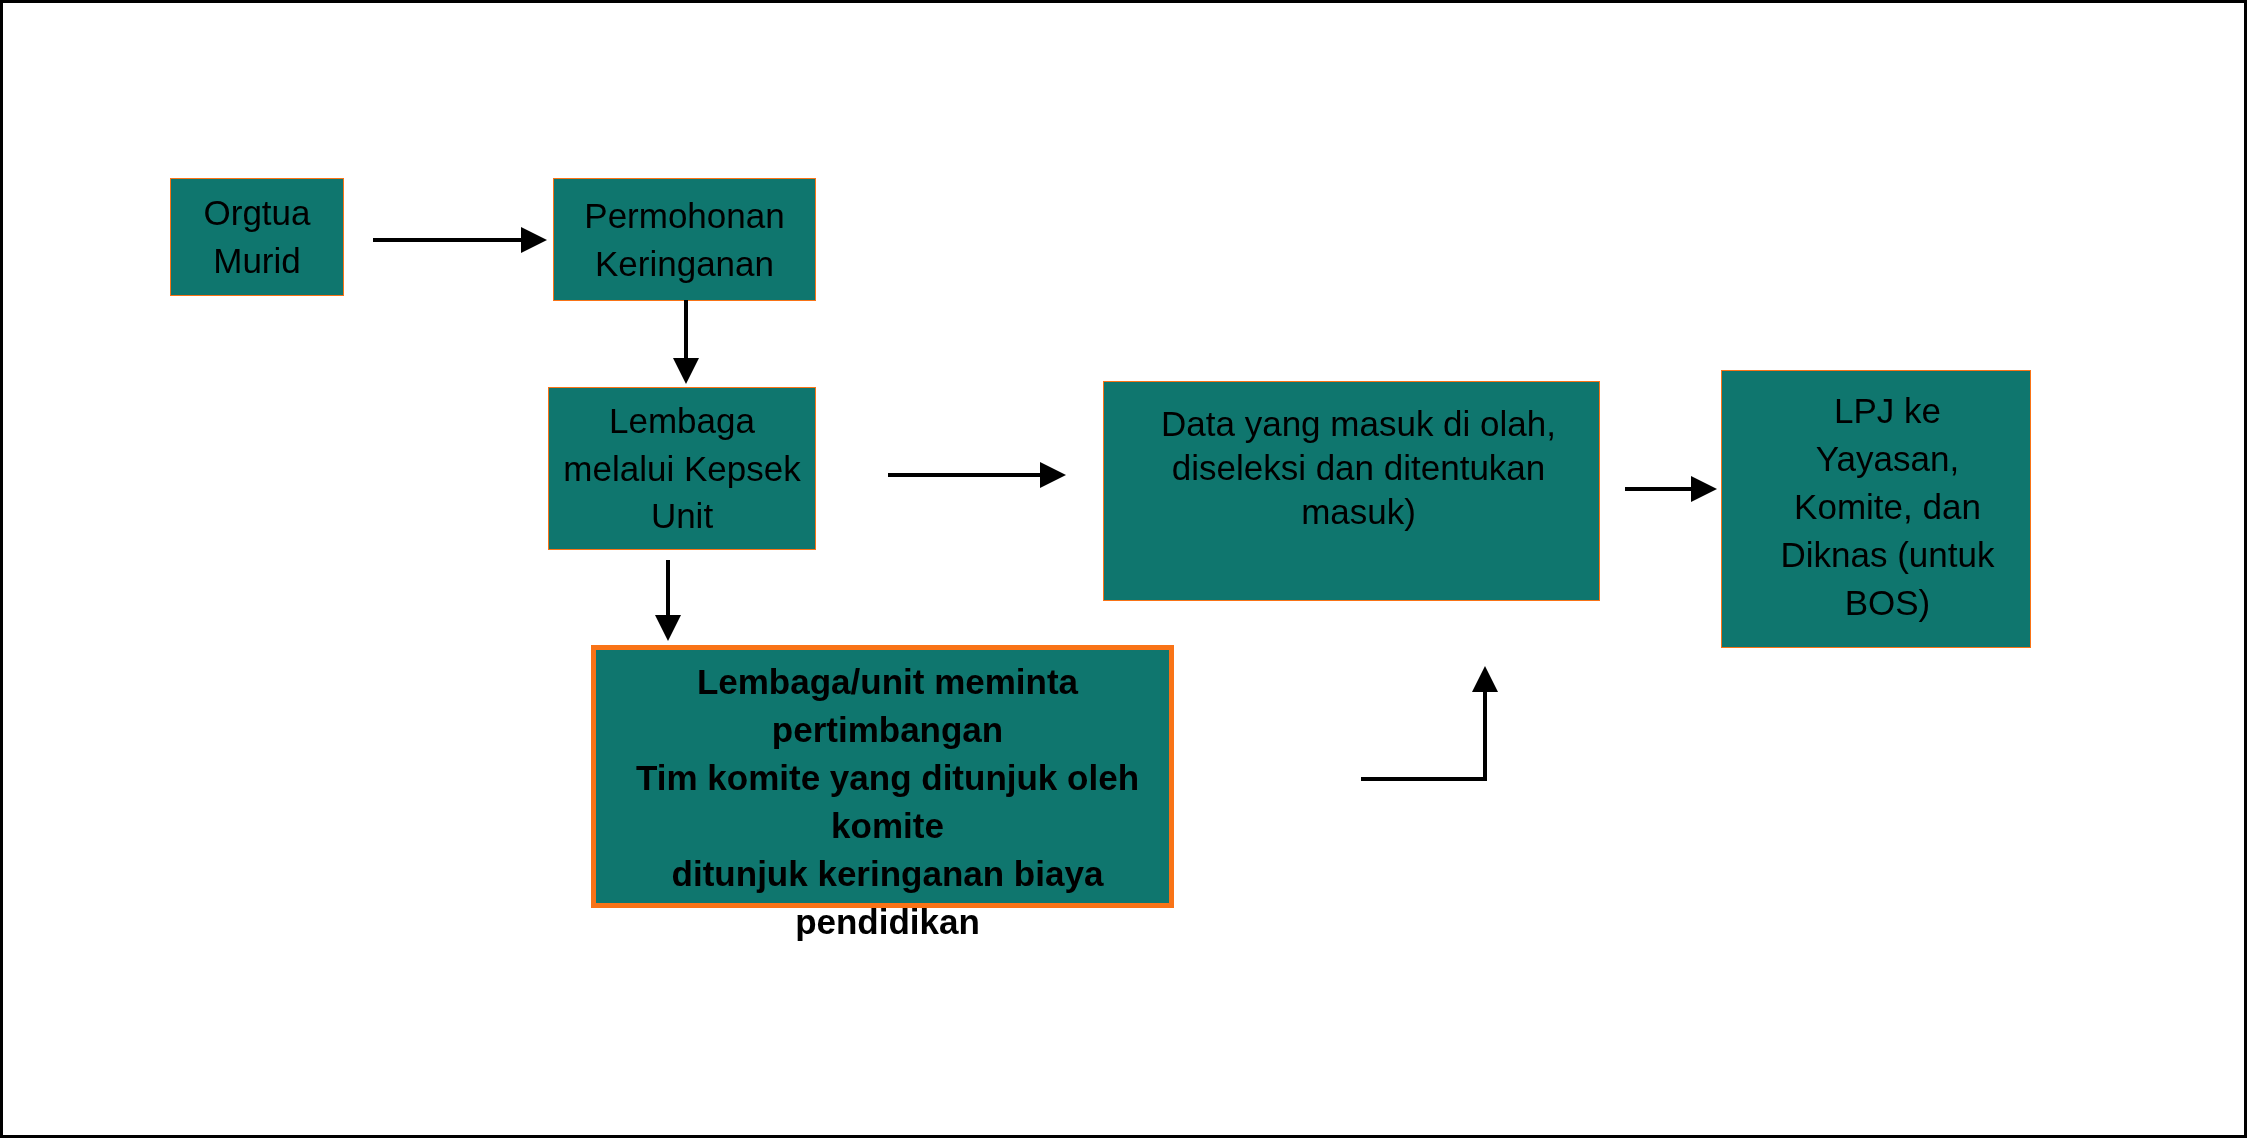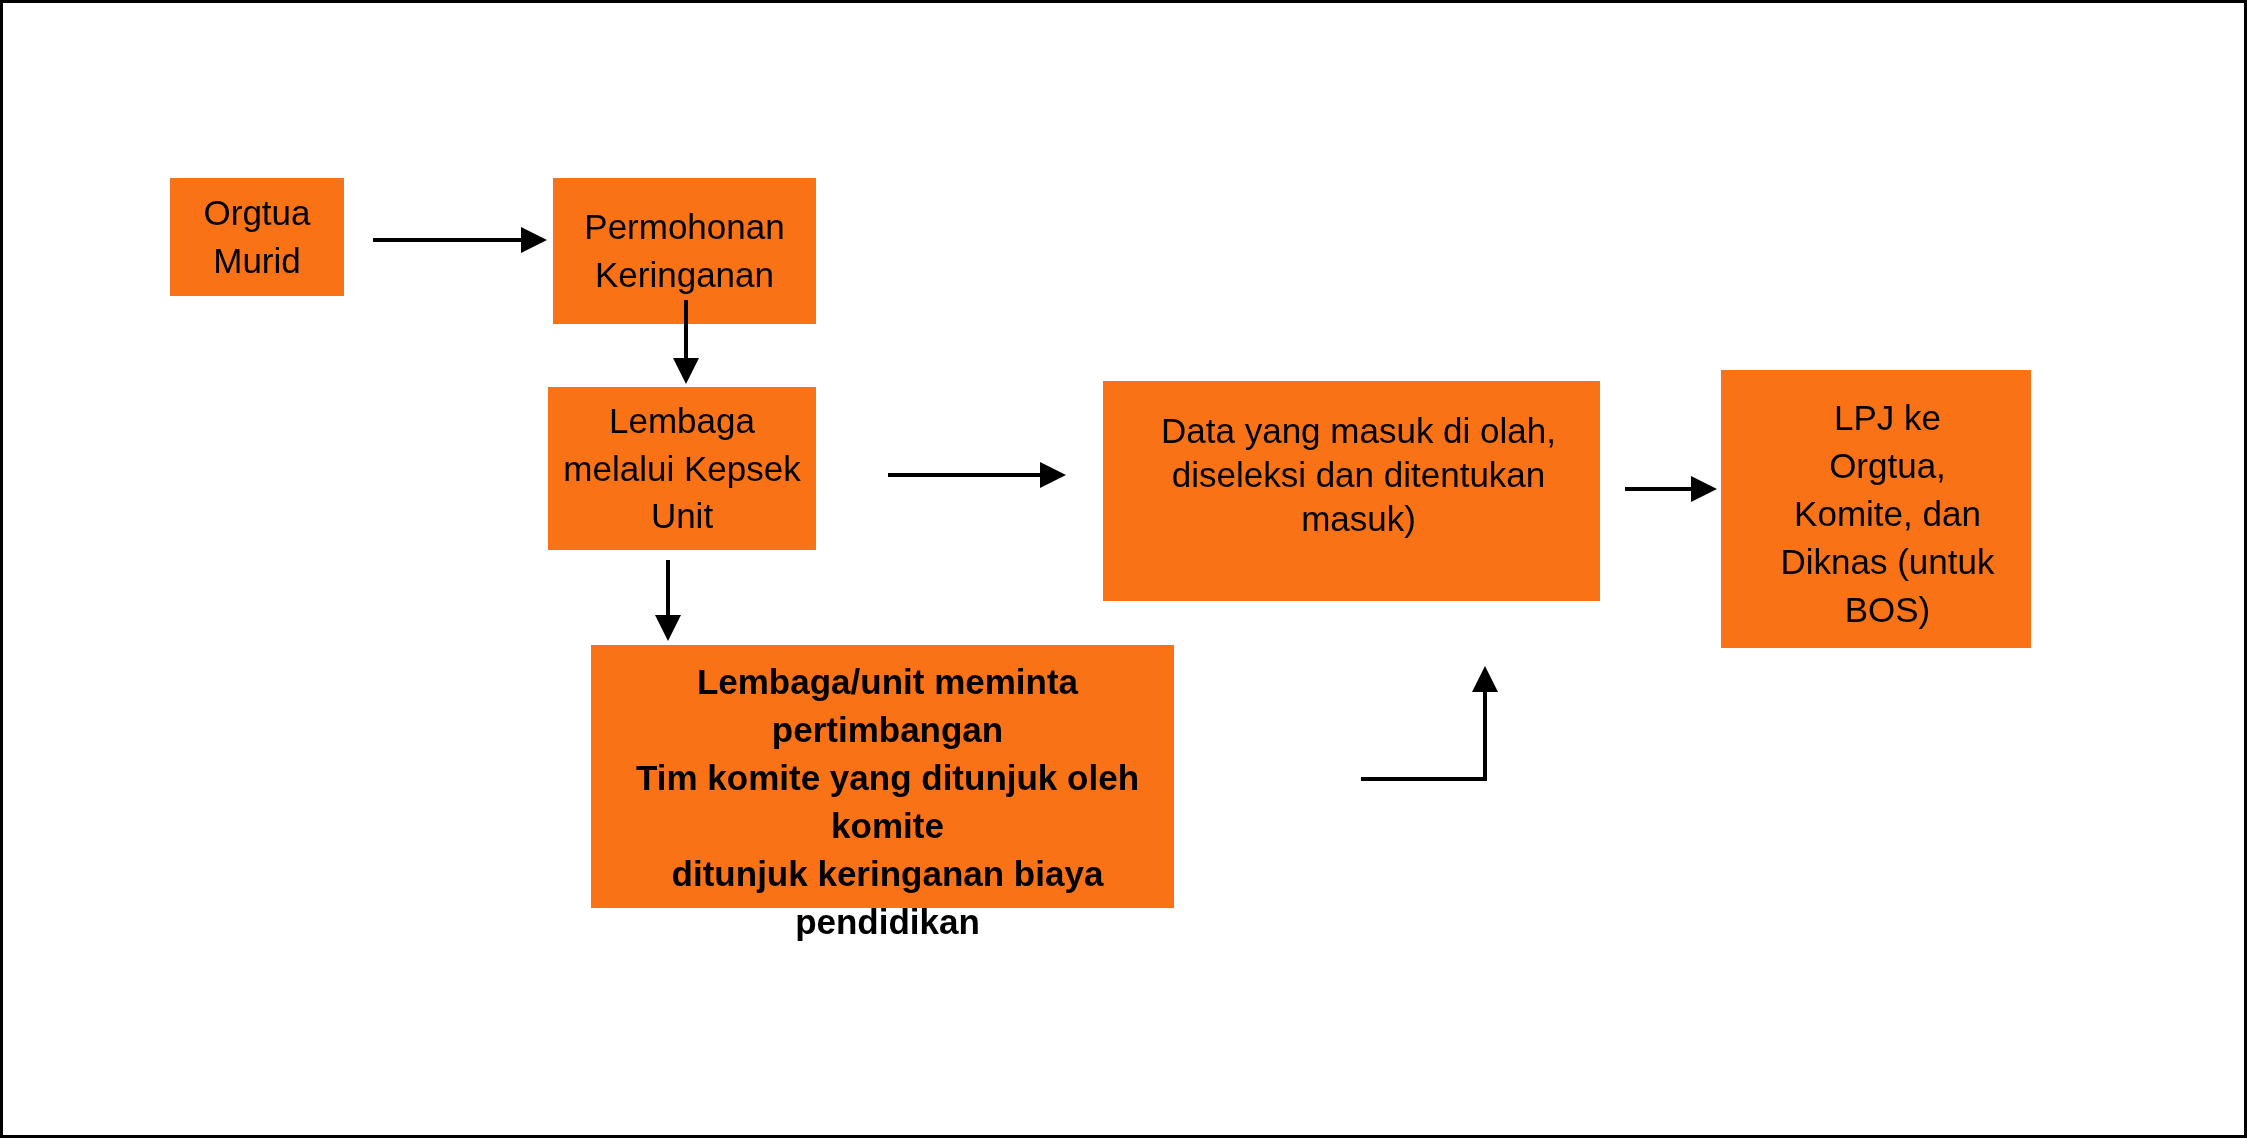--- a/index.html
+++ b/index.html
@@ -10,36 +10,36 @@
     background: #ffffff;
     border: 3px solid #000000;
     box-sizing: border-box;
     font-family: "Liberation Sans", sans-serif;
     color: #000000;
     overflow: hidden;
   }
   .node {
     position: absolute;
     box-sizing: border-box;
-    background: #f97316;
-    border: 8px solid #f97316;
+    background: #0f766e;
+    border: 1px solid #f97316;
     font-size: 35px;
     color: #000000;
   }
   .node.centered {
     display: flex;
     flex-direction: column;
     justify-content: center;
     text-align: center;
     line-height: 1.36;
   }
   .node.leftalign { text-align: center; }
 
   #node-parents     { left: 167px;  top: 175px; width: 174px; height: 118px; }
-  #node-request     { left: 550px;  top: 175px; width: 263px; height: 146px; }
+  #node-request     { left: 550px;  top: 175px; width: 263px; height: 123px; }
   #node-institution { left: 545px;  top: 384px; width: 268px; height: 163px; }
   #node-processing  { left: 1100px; top: 378px; width: 497px; height: 220px;
                       padding: 20px 18px 0 32px; line-height: 44px; }
   #node-report      { left: 1718px; top: 367px; width: 310px; height: 278px;
                       padding: 16px 8px 0 31px; line-height: 48px; }
   #node-committee   { left: 588px;  top: 642px; width: 583px; height: 263px;
                       border-width: 5px; padding: 8px 18px 10px 28px; line-height: 48px; font-weight: bold; }
 
   .hline { position: absolute; height: 4px; background: #000000; }
   .vline { position: absolute; width: 4px;  background: #000000; }
@@ -75,21 +75,21 @@
   </div>
 
   <div class="node leftalign" id="node-processing">
     <div>Data yang masuk di olah,</div>
     <div>diseleksi dan ditentukan</div>
     <div>masuk)</div>
   </div>
 
   <div class="node leftalign" id="node-report">
     <div>LPJ ke</div>
-    <div>Orgtua,</div>
+    <div>Yayasan,</div>
     <div>Komite, dan</div>
     <div>Diknas (untuk</div>
     <div>BOS)</div>
   </div>
 
   <div class="node leftalign" id="node-committee">
     <div>Lembaga/unit meminta pertimbangan</div>
     <div>Tim komite yang ditunjuk oleh komite</div>
     <div>ditunjuk keringanan biaya</div>
     <div>pendidikan</div>

